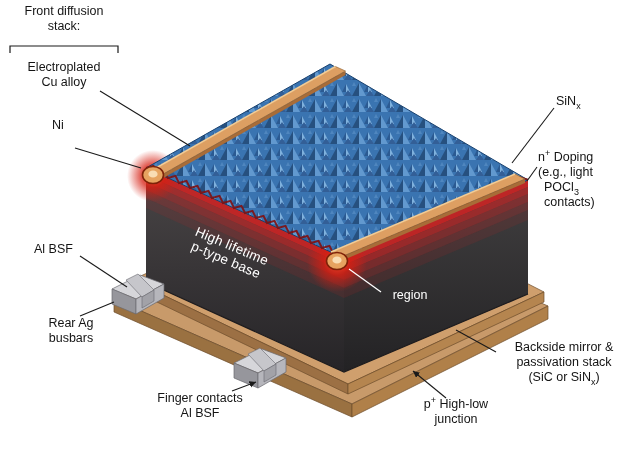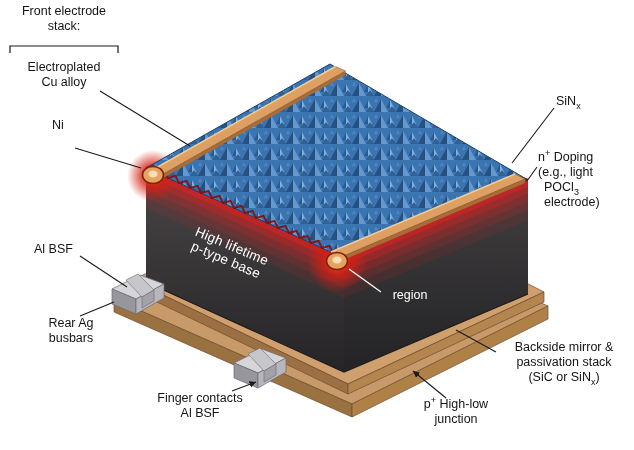--- a/index.html
+++ b/index.html
@@ -140,42 +140,42 @@
     <line x1="80" y1="256" x2="127" y2="287"></line>
     <line x1="80" y1="316" x2="114" y2="302"></line>
     <line x1="496" y1="352" x2="456" y2="330"></line>
     <line x1="232" y1="391" x2="256" y2="382" marker-end="url(#arr)"></line>
     <line x1="446" y1="398" x2="413" y2="371" marker-end="url(#arr)"></line>
   </g>
   <line x1="381" y1="292" x2="349" y2="269" stroke="#ffffff" stroke-width="1.3"></line>
 </svg>
 
 <div class="lbl" style="left:8px;top:4px;width:112px">
-  <div>Front electrode</div>
+  <div>Front diffusion</div>
   <div>stack:</div>
 </div>
 
 <div class="lbl" style="left:8px;top:60px;width:112px">
   <div>Electroplated</div>
   <div>Cu alloy</div>
 </div>
 
 <div class="lbl" style="left:14px;top:118px;width:88px">
   <div>Ni</div>
 </div>
 
 <div class="lbl left" style="left:556px;top:94px">
   <span>SiN</span><sub>x</sub>
 </div>
 
 <div class="lbl left" style="left:538px;top:150px;width:96px">
   <div><span>n</span><sup>+</sup><span> Doping</span></div>
   <div>(e.g., light</div>
   <div style="padding-left:6px"><span>POCl</span><sub>3</sub></div>
-  <div style="padding-left:6px">electrode)</div>
+  <div style="padding-left:6px">contacts)</div>
 </div>
 
 <div class="lbl left" style="left:34px;top:242px">
   <div>Al BSF</div>
 </div>
 
 <div class="lbl" style="left:29px;top:316px;width:84px">
   <div>Rear Ag</div>
   <div>busbars</div>
 </div>

